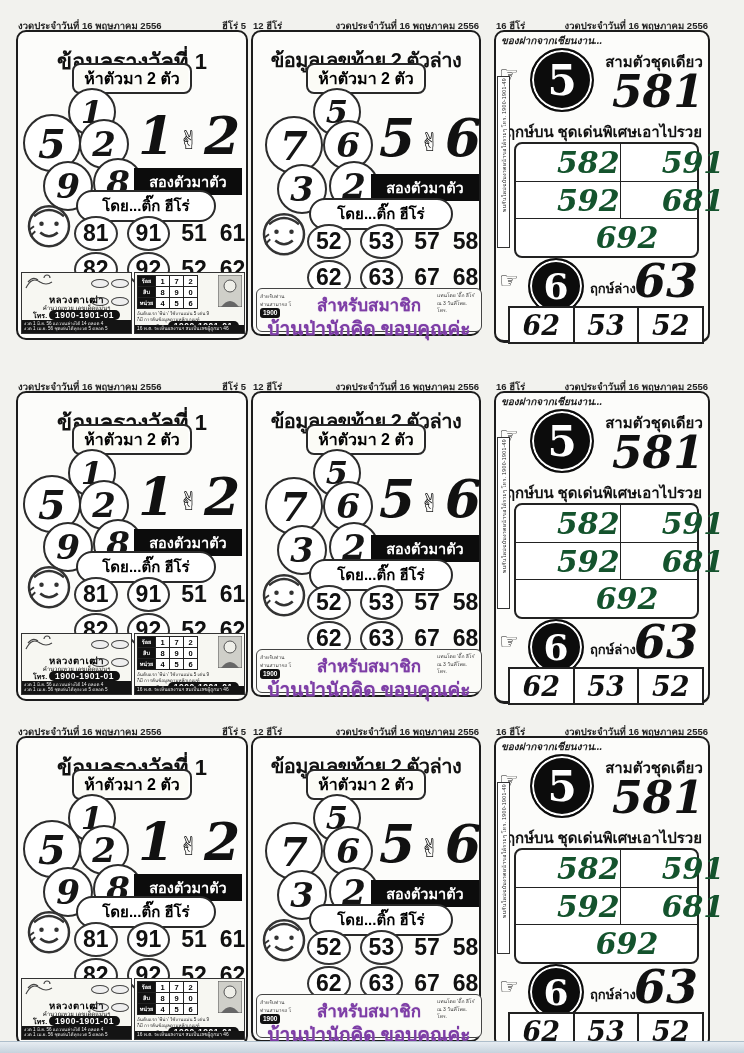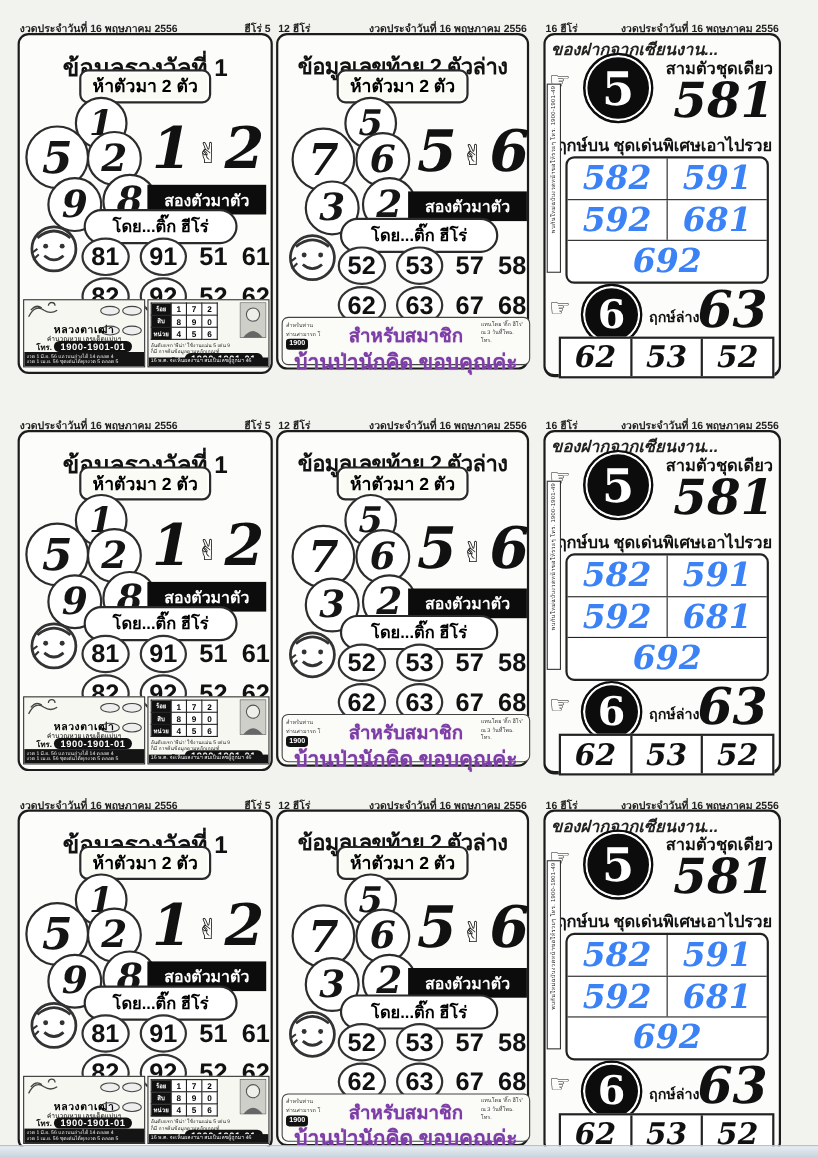--- a/index.html
+++ b/index.html
@@ -76,40 +76,40 @@
   .memSmall .pill{display:inline-block;background:#111;color:#fff;border-radius:3px;
     padding:0 3px;font-weight:bold;font-size:6.5px;}
   .memL{left:3px;top:4px;width:44px;}
   .memR{right:2px;top:3px;width:42px;text-align:left;}
   .purple1{position:absolute;left:0;right:0;top:2px;text-align:center;
     color:#7d3da6;font-weight:bold;font-size:17px;text-shadow:0 0 1px #b08cc8;}
   .purple2{position:absolute;left:0;right:0;top:24px;text-align:center;
     color:#7d3da6;font-weight:bold;font-size:19px;text-shadow:0 0 1px #b08cc8;white-space:nowrap;}
 
   
-  .tagline{position:absolute;left:5px;top:1px;font-style:italic;font-weight:bold;font-size:15px;color:#222;}
+  .tagline{position:absolute;left:5px;top:1px;font-style:italic;font-weight:bold;font-size:10px;color:#222;}
   .hand{position:absolute;font-size:22px;color:#111;font-family:"DejaVu Sans",sans-serif;}
   .disc{position:absolute;background:#0c0c0c;border:2px solid #0c0c0c;border-radius:50%;
     box-shadow:0 0 0 2px #fff inset;display:flex;align-items:center;justify-content:center;
     color:#fff;font-family:"DejaVu Serif",serif;font-weight:bold;}
   .setLabel{position:absolute;font-weight:bold;font-size:15px;color:#111;}
   .setNum{position:absolute;font-family:"DejaVu Serif",serif;font-style:italic;font-weight:bold;
     font-size:44px;line-height:1;color:#111;}
   .luckyTop{position:absolute;left:8px;right:4px;top:88px;text-align:center;
     font-weight:bold;font-size:15px;color:#111;white-space:nowrap;font-family:Liberation Serif, serif;}
   .sideNote{position:absolute;left:1px;top:44px;width:11px;height:170px;border:1px solid #333;
     background:#fff;overflow:hidden;}
   .sideNote span{writing-mode:vertical-rl;transform:rotate(180deg);font-size:5.2px;
     letter-spacing:.3px;display:block;margin:1px auto;color:#222;}
   .grid3{position:absolute;left:18px;top:110px;width:181px;height:112px;
     border:2px solid #222;border-radius:8px;background:#fff;display:flex;flex-direction:column;}
   .grow{display:flex;flex:1;border-bottom:1.5px solid #222;}
   .grow:last-child{border-bottom:none;}
   .gcell{flex:1;display:flex;align-items:center;justify-content:center;
-    font-family:"DejaVu Serif",serif;font-style:italic;font-weight:bold;font-size:30px;color:#3b82f6;}
+    font-family:"DejaVu Serif",serif;font-style:italic;font-weight:bold;font-size:30px;color:#14532d;margin-left:41px;}
   .gcell.divR{border-right:1.5px solid #222;}
   .luckyBotLabel{position:absolute;font-weight:bold;font-size:13px;color:#111;}
   .botCells{position:absolute;left:12px;top:274px;width:192px;height:34px;
     border:2px solid #222;background:#fff;display:flex;}
   .bcell{flex:1;border-right:2px solid #222;display:flex;align-items:center;justify-content:center;
     font-family:"DejaVu Serif",serif;font-style:italic;font-weight:bold;font-size:27px;color:#111;}
   .bcell:last-child{border-right:none;}
 </style>
 </head>
 <body>

